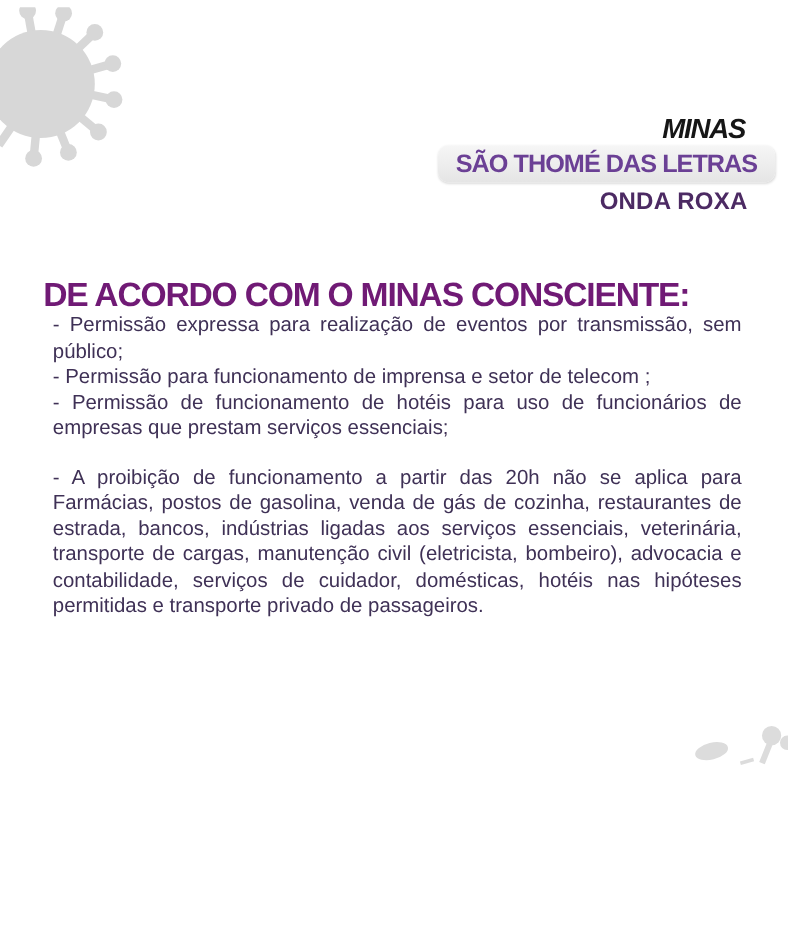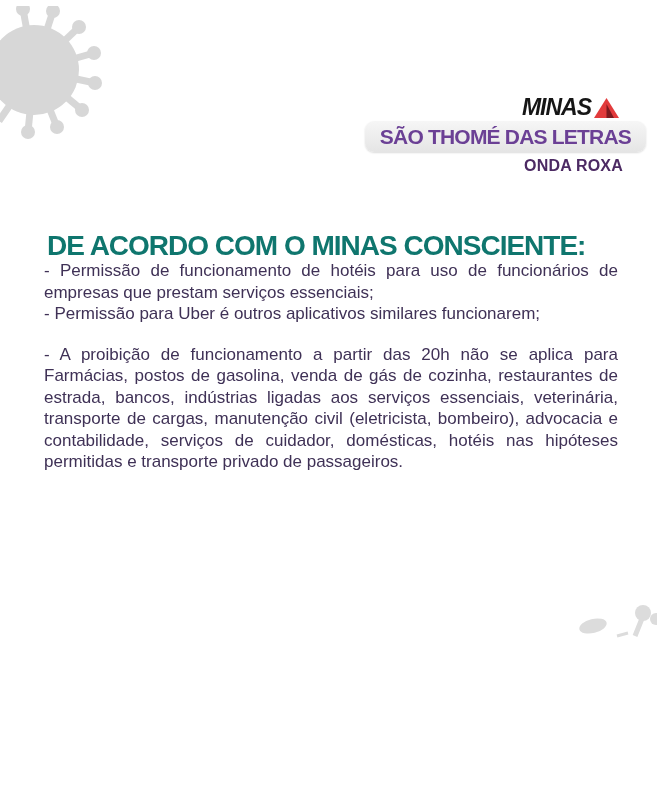--- a/index.html
+++ b/index.html
@@ -15,48 +15,48 @@
   
   .virus-tl { position:absolute; left:0; top:6px; width:118px; height:138px; }
   .virus-br { position:absolute; right:0; top:598px; width:86px; height:48px; }
 
   
   .brand-row {
     position:absolute; top:94px; right:36px;
     display:flex; align-items:center; gap:1px;
     font-style:italic; font-weight:bold;
     font-size:23px; letter-spacing:-1px;
-    color:#161616; white-space:nowrap;
+    color:#161616; white-space:nowrap;flex-direction:column;
   }
   .triangle-icon { display:inline-block; margin:0 2px; }
   .triangle-icon svg { display:block; }
 
   .city-banner {
     position:absolute; top:121px; right:11px;
     height:31px; padding:0 15px;
     background:linear-gradient(#f6f6f6,#e5e5e5);
     border-radius:9px;
     box-shadow:0 1px 2px rgba(0,0,0,0.14);
     display:flex; align-items:center;
     font-weight:bold; font-size:21px; letter-spacing:-0.8px;
     color:#6b4095; white-space:nowrap;
   }
 
   .wave-label {
     position:absolute; top:157px; right:34px;
-    font-weight:bold; font-size:16px; letter-spacing:0.2px;
+    font-weight:bold; font-size:20px; letter-spacing:0.2px;
     color:#4c2a63; white-space:nowrap;
   }
 
   
   .heading {
-    position:absolute; top:210px; left:47px; width:560px;
+    position:absolute; top:210px; left:36px; width:560px;
     font-weight:bold; font-size:28px; line-height:34px;
     letter-spacing:-1px;
-    color:#0f766e;
+    color:#701a75;
   }
 
   
   .content {
     position:absolute; top:260px; left:44px; width:574px;
     font-size:17px; line-height:21.5px;
     color:#3f3156;
     text-align:justify;
   }
   .content p { margin:0; }
@@ -112,18 +112,19 @@
 
   <div class="city-banner">
     <span>SÃO THOMÉ DAS LETRAS</span>
   </div>
 
   <div class="wave-label">ONDA ROXA</div>
 
   <h1 class="heading">DE ACORDO COM O MINAS CONSCIENTE:</h1>
 
   <div class="content">
+    <p>- Permissão expressa para realização de eventos por transmissão, sem público;</p>
+    <p>- Permissão para funcionamento de imprensa e setor de telecom ;</p>
     <p>- Permissão de funcionamento de hotéis para uso de funcionários de empresas que prestam serviços essenciais;</p>
-    <p>- Permissão para Uber é outros aplicativos similares funcionarem;</p>
     <p class="final-paragraph">- A proibição de funcionamento a partir das 20h não se aplica para Farmácias, postos de gasolina, venda de gás de cozinha, restaurantes de estrada, bancos, indústrias ligadas aos serviços essenciais, veterinária, transporte de cargas, manutenção civil (eletricista, bombeiro), advocacia e contabilidade, serviços de cuidador, domésticas, hotéis nas hipóteses permitidas e transporte privado de passageiros.</p>
   </div>
 
 </div>
 
 </body></html>

